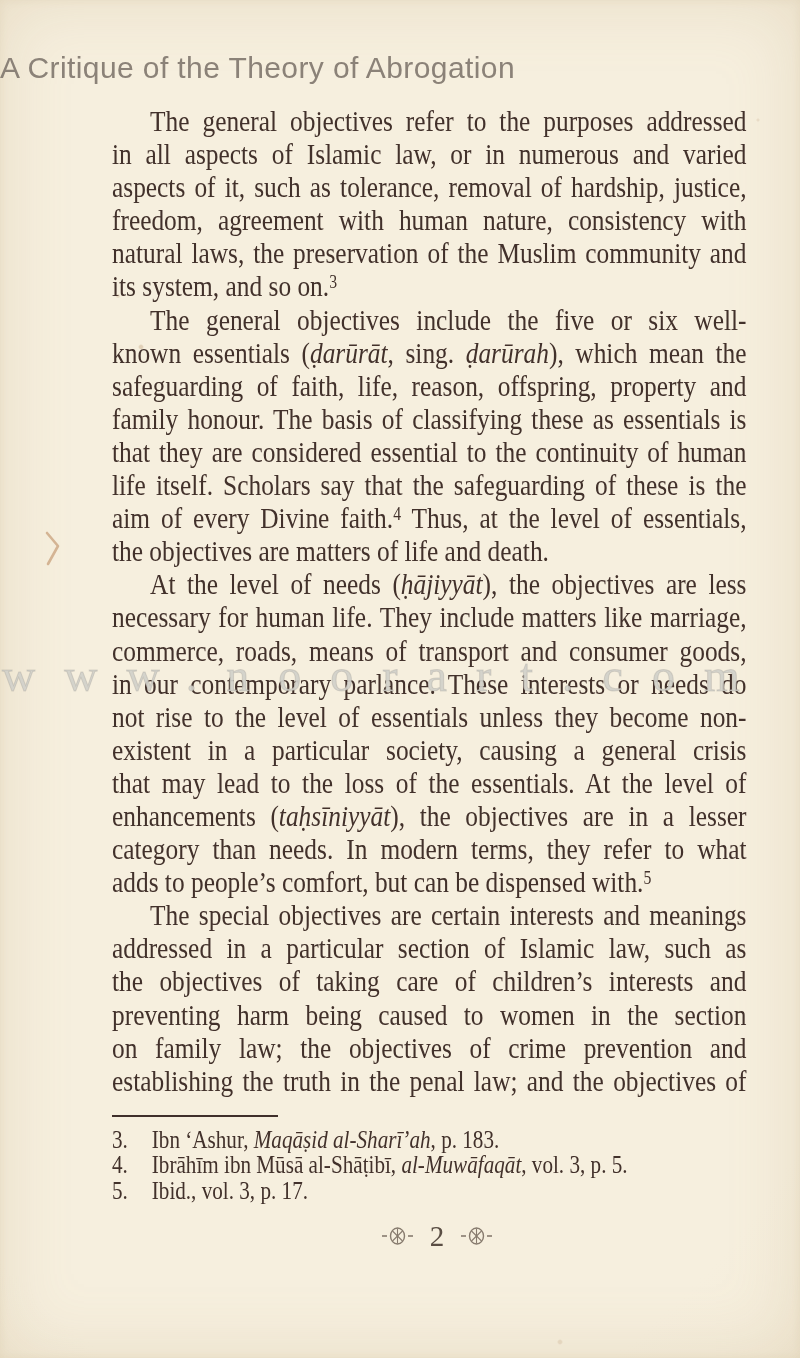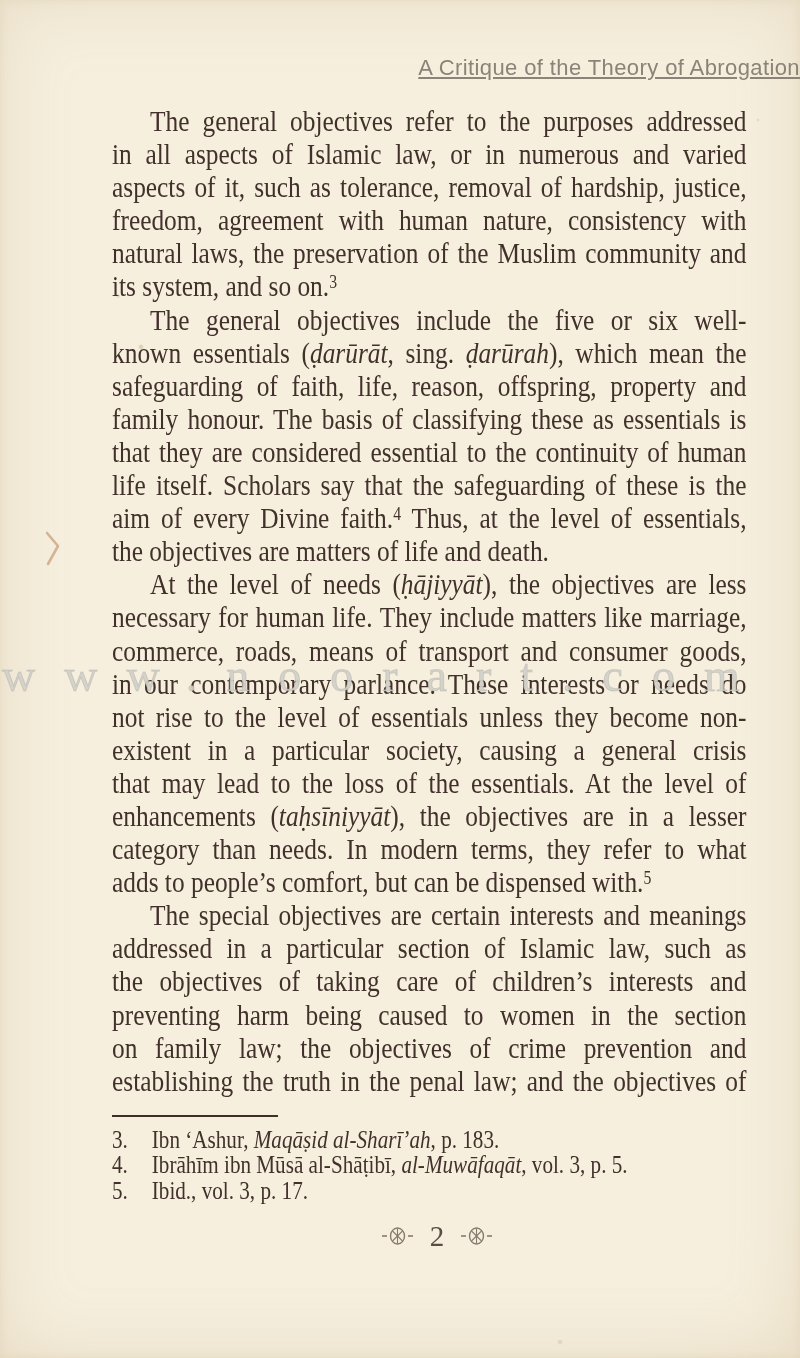--- a/index.html
+++ b/index.html
@@ -23,26 +23,25 @@
       radial-gradient(circle at 118px 296px, rgba(170,130,85,.20) 0 1.2px, transparent 2.5px),
       radial-gradient(circle at 560px 1342px, rgba(170,130,85,.18) 0 1.5px, transparent 3px),
       radial-gradient(circle at 758px 120px, rgba(170,130,85,.15) 0 1px, transparent 2px),
       radial-gradient(ellipse 135% 120% at 45% 40%, var(--paper) 55%, var(--paper-edge) 100%);
     overflow:hidden;
     box-shadow:inset 0 0 70px rgba(180,155,110,.22), inset 0 0 10px rgba(180,155,110,.12);
   }
   
   .running-header{
     position:absolute;top:54px;left:0;width:800px;
-    text-align:right;
+    text-align:left;
     font-family:"Liberation Sans",sans-serif;
-    font-size:22px;line-height:28px;
+    font-size:30px;line-height:28px;
     letter-spacing:.4px;
     color:var(--header-ink);
-    text-decoration:underline;
   }
   
   .body-text{
     position:absolute;left:112px;top:104px;
     width:750px;
     transform:scaleX(0.846);
     transform-origin:left top;
     color:var(--ink);
     font-size:30px;
     line-height:33.1px;

